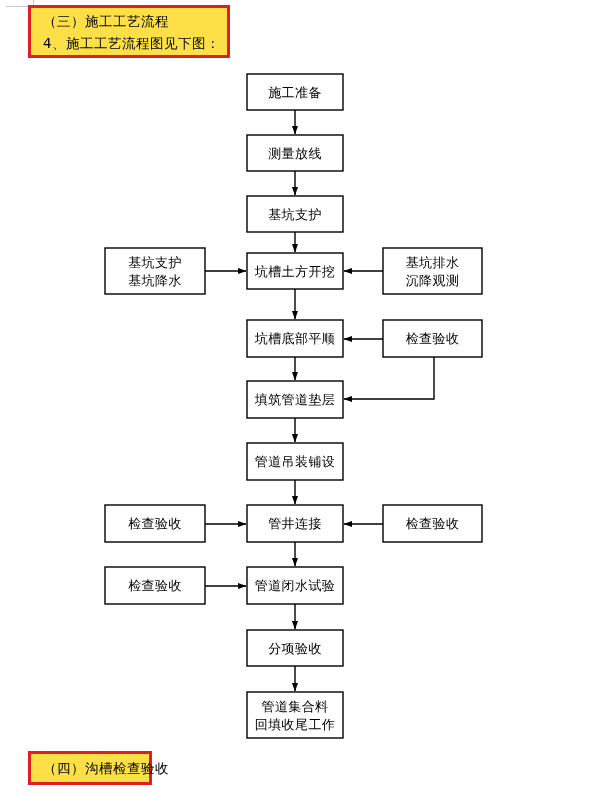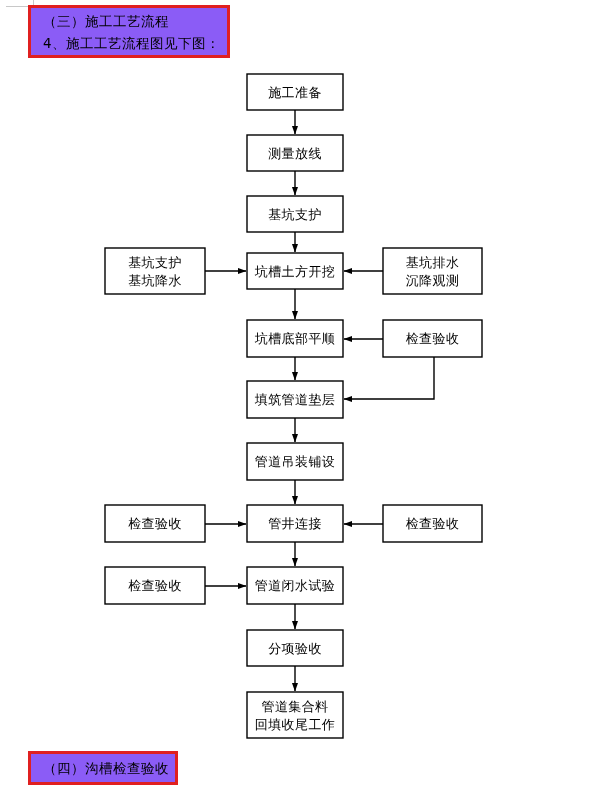--- a/index.html
+++ b/index.html
@@ -10,35 +10,35 @@
   }
   #page{position:absolute;inset:0;background:#fff;}
 
   
   .margin-mark{position:absolute;left:6px;top:6px;width:28px;height:1px;background:#c8c8c8;}
   .margin-mark.v{width:1px;height:10px;left:33px;top:0px;}
 
   .redbox{
     position:absolute;
     border:3px solid #E02020;
-    background:#8b5cf6;
+    background:#fde047;
     box-sizing:border-box;
     display:flex;flex-direction:column;justify-content:center;
     padding:2px 12px;
   }
   .redbox .line{
     font-size:13.5px;
     line-height:22px;
     letter-spacing:0.5px;
     white-space:nowrap;
     color:#000;
   }
 
   #heading-box{left:28px;top:5px;width:202px;height:53px;}
-  #footer-box{left:28px;top:751px;width:150px;height:34px;}
+  #footer-box{left:28px;top:751px;width:124px;height:34px;}
   #footer-box .line{line-height:28px;}
 
   svg#flow{position:absolute;left:0;top:0;width:608px;height:795px;}
   svg#flow .nodebox{fill:#ffffff;stroke:#000000;stroke-width:1.4;}
   svg#flow .edge{stroke:#000000;stroke-width:1.4;fill:none;}
   svg#flow text.nodelabel{
     font-family:"DejaVu Sans","Liberation Sans",sans-serif;
     font-size:13px;
     fill:#000000;
     text-anchor:middle;

